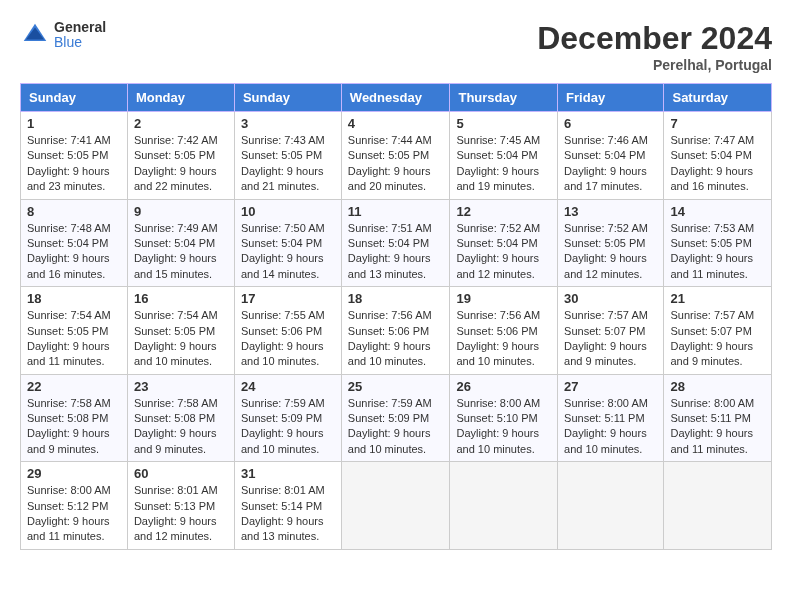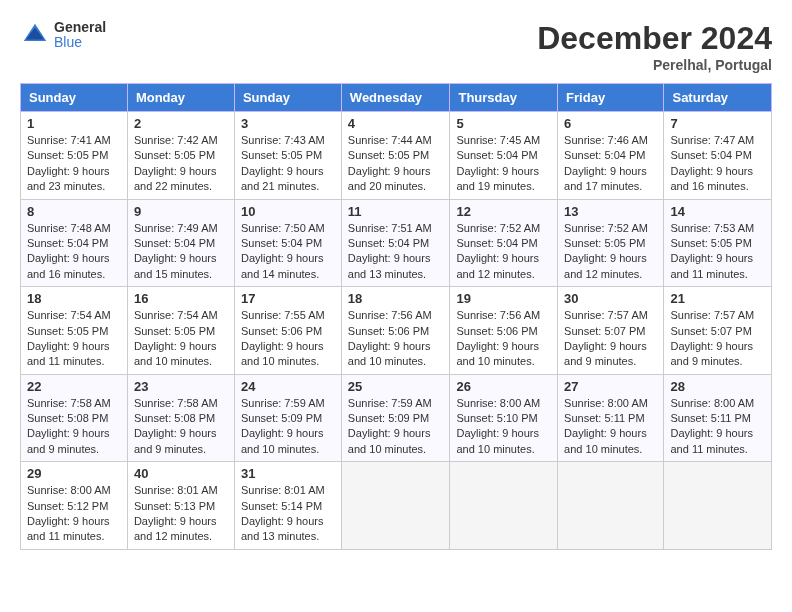--- a/index.html
+++ b/index.html
@@ -364,21 +364,21 @@
       <tr>
         <td>
         <span class="day-number">29</span>
         <div class="day-info">
           Sunrise: 8:00 AM<br>
           Sunset: 5:12 PM<br>
           Daylight: 9 hours and 11 minutes.
         </div>
       </td>
         <td>
-        <span class="day-number">40</span>
+        <span class="day-number">60</span>
         <div class="day-info">
           Sunrise: 8:01 AM<br>
           Sunset: 5:13 PM<br>
           Daylight: 9 hours and 12 minutes.
         </div>
       </td>
         <td>
         <span class="day-number">31</span>
         <div class="day-info">
           Sunrise: 8:01 AM<br>

